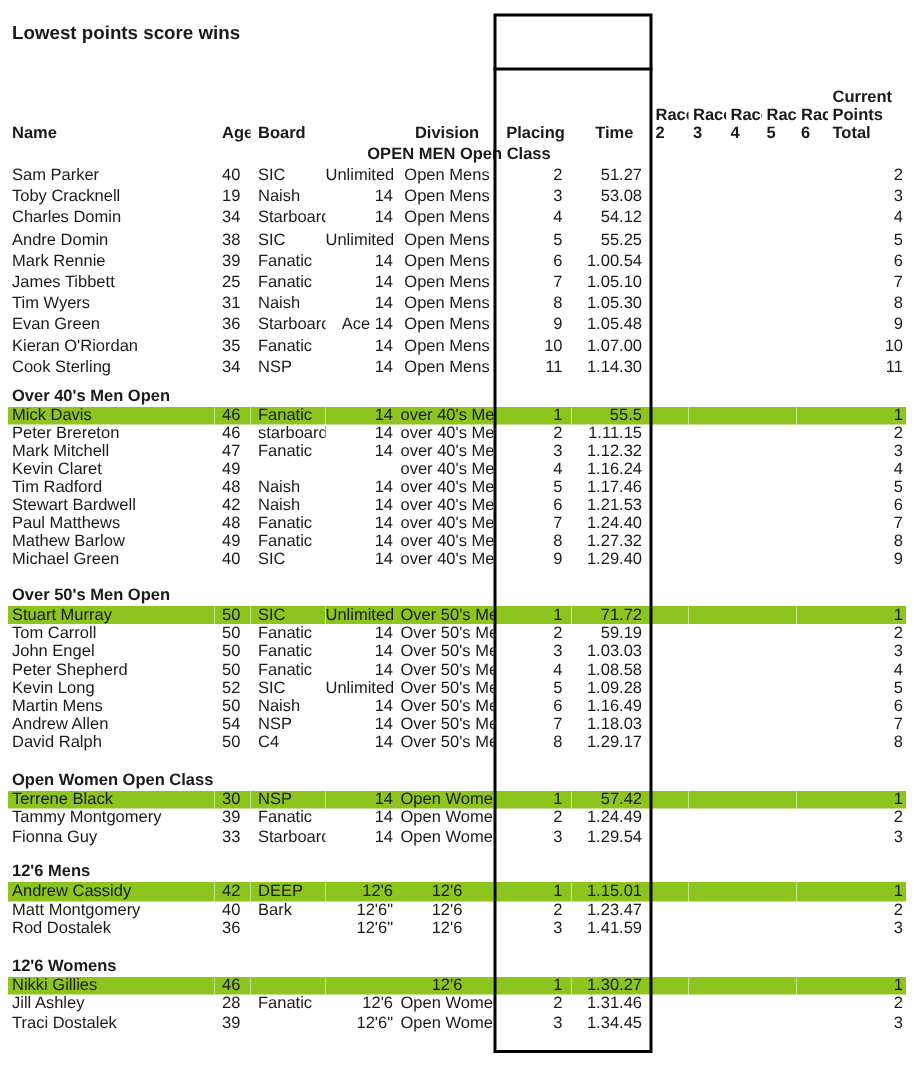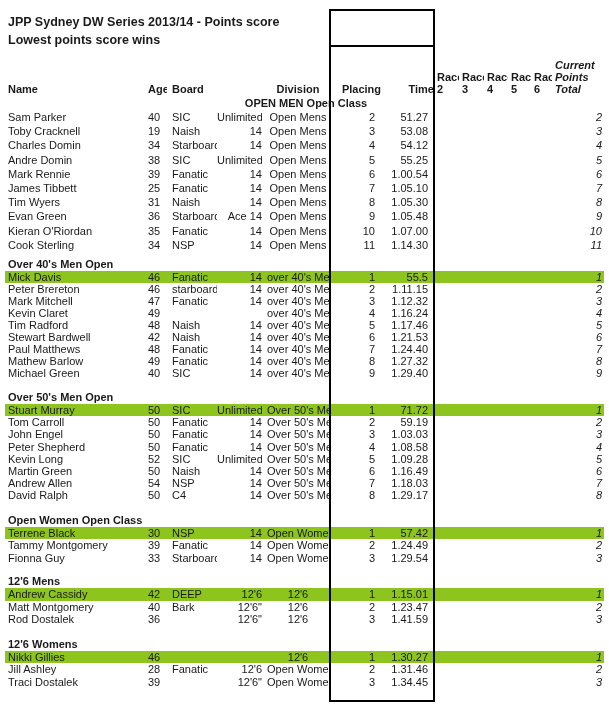--- a/index.html
+++ b/index.html
@@ -31,25 +31,25 @@
   td{padding:0;font-size:11px;white-space:nowrap;overflow:hidden;vertical-align:middle;}
 
   td:nth-child(1){padding-left:3px;}
   td:nth-child(2){padding-left:5px;}
   td:nth-child(3){padding-left:5px;}
   td:nth-child(4){text-align:right;}
   td:nth-child(5){padding-left:5px;text-align:center;}
   td:nth-child(6){text-align:right;padding-right:6px;}
   td:nth-child(7){text-align:right;padding-right:6px;}
   td:nth-child(8),td:nth-child(9),td:nth-child(10),td:nth-child(11),td:nth-child(12){padding-left:3px;}
-  td:nth-child(13){text-align:right;padding-right:2px;font-style:italic;}
+  td:nth-child(13){text-align:right;padding-right:2px;}
 
   tr.colhdr{height:46px;}
   tr.colhdr td{font-weight:bold;vertical-align:bottom;padding-bottom:1px;}
-  tr.colhdr td:nth-child(6),tr.colhdr td:nth-child(7){text-align:right;padding-left:4px;padding-right:0;}
+  tr.colhdr td:nth-child(6),tr.colhdr td:nth-child(7){text-align:center;padding-left:4px;padding-right:0;}
   tr.colhdr td:nth-child(13){text-align:left;padding-left:3px;padding-right:0;}
   .sub{line-height:12px;}
 
   tr.section-hdr td{font-weight:bold;height:13px;line-height:13px;padding-left:3px;}
   tr.section-hdr.s1 td{height:14px;line-height:14px;text-align:center;}
 
   tr.data.s1 td{height:14.2px;line-height:14.2px;}
   tr.data.s2 td{height:12px;line-height:12px;}
   tr.data.s3 td{height:12.2px;line-height:12.2px;}
   tr.data.s4 td,tr.data.s5 td,tr.data.s6 td{height:12.5px;line-height:12.5px;}
@@ -62,21 +62,20 @@
   tr.spacer.sp3 td{height:12px;}
   tr.spacer.sp4 td{height:11px;}
   tr.spacer.sp5 td{height:12px;}
 </style>
 </head>
 <body>
 
 <div class="page">
 
   <div class="titleblock">
-    <div>JPP Sydney DW Series 2013/14 - Points score</div>
     <div>Lowest points score wins</div>
   </div>
 
   <div class="racebox">
     <div>WindSurfnSnow</div>
     
   </div>
 
   <table>
     <colgroup>
@@ -498,21 +497,21 @@
           <td>5</td>
           <td>1.09.28</td>
           <td></td>
           <td></td>
           <td></td>
           <td></td>
           <td></td>
           <td>5</td>
         </tr>
         <tr class="data s3">
-          <td>Martin Green</td>
+          <td>Martin Mens</td>
           <td>50</td>
           <td>Naish</td>
           <td>14</td>
           <td>Over 50's Men</td>
           <td>6</td>
           <td>1.16.49</td>
           <td></td>
           <td></td>
           <td></td>
           <td></td>

